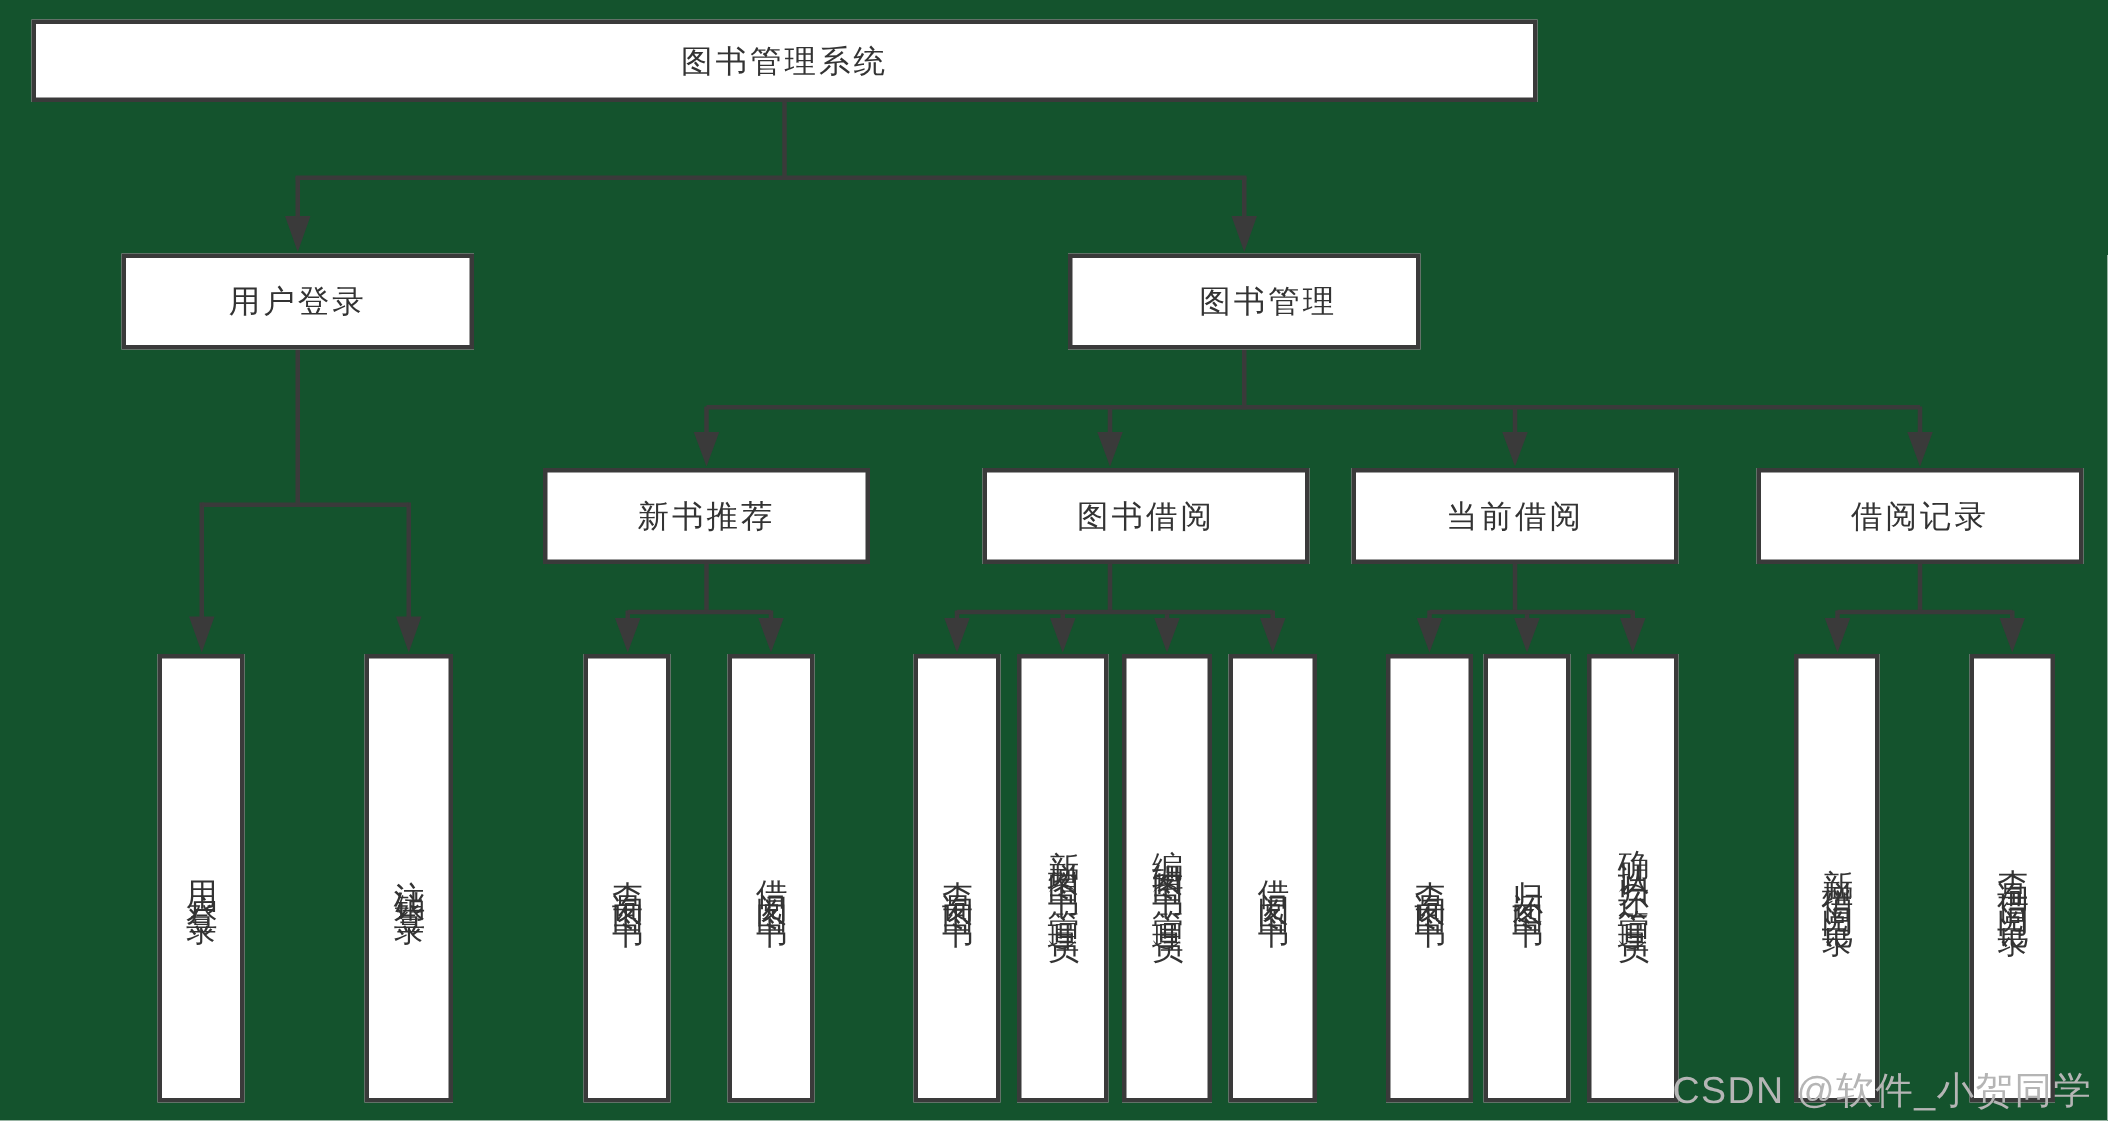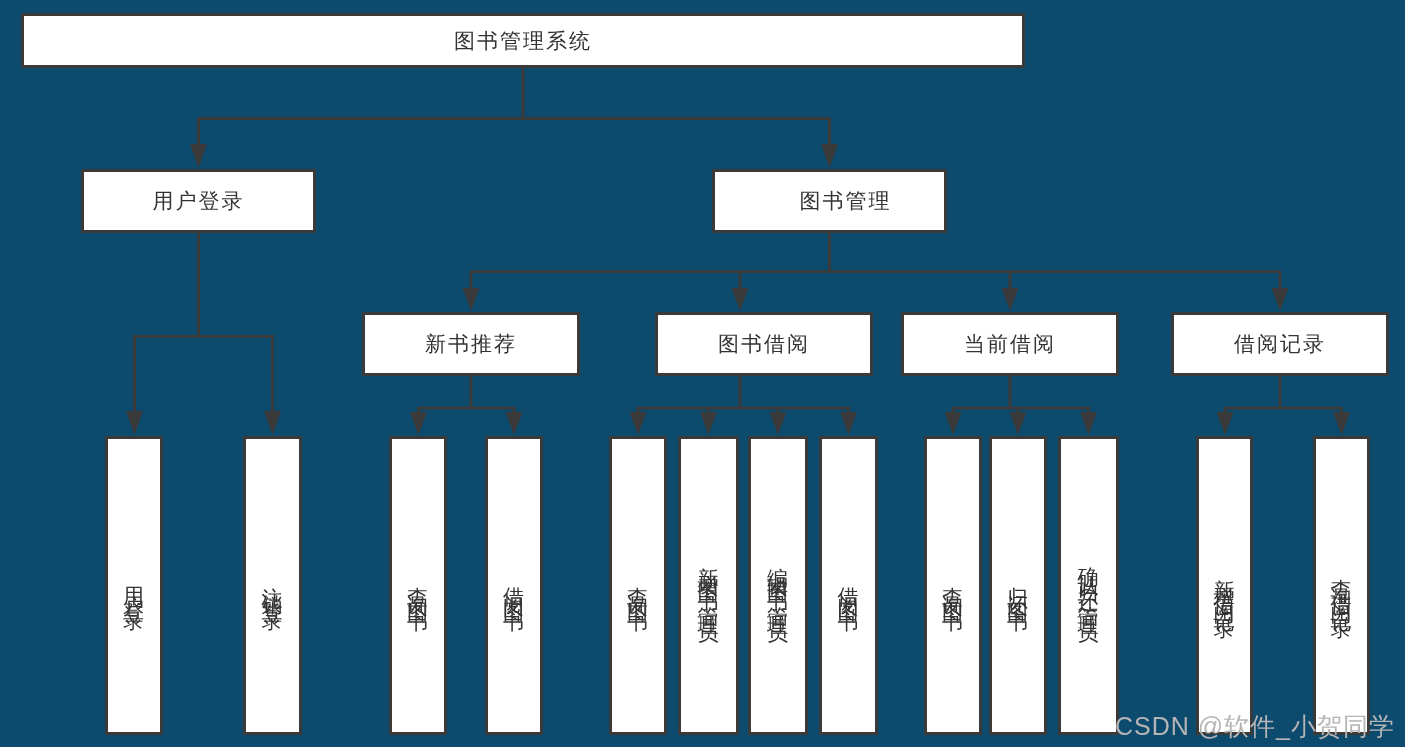--- a/index.html
+++ b/index.html
@@ -1,20 +1,20 @@
 <!DOCTYPE html>
 <html><head>
 <meta charset="utf-8">
 <style>
   html, body { margin: 0; padding: 0; background: #ffffff; }
   .stage {
     position: relative;
     width: 1405px;
     height: 747px;
-    background: #0c4a6e;
+    background: #14532d;
     overflow: hidden;
     font-family: "Liberation Sans", sans-serif;
   }
   .edges {
     position: absolute;
     left: 0; top: 0;
     width: 1405px; height: 747px;
     z-index: 1;
   }
   .node {

